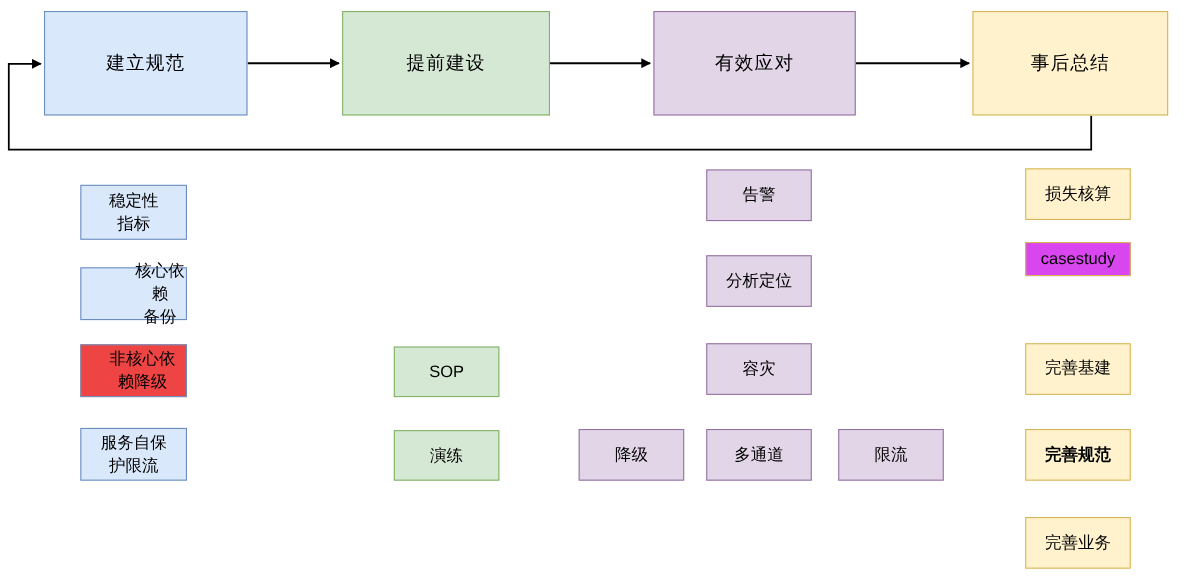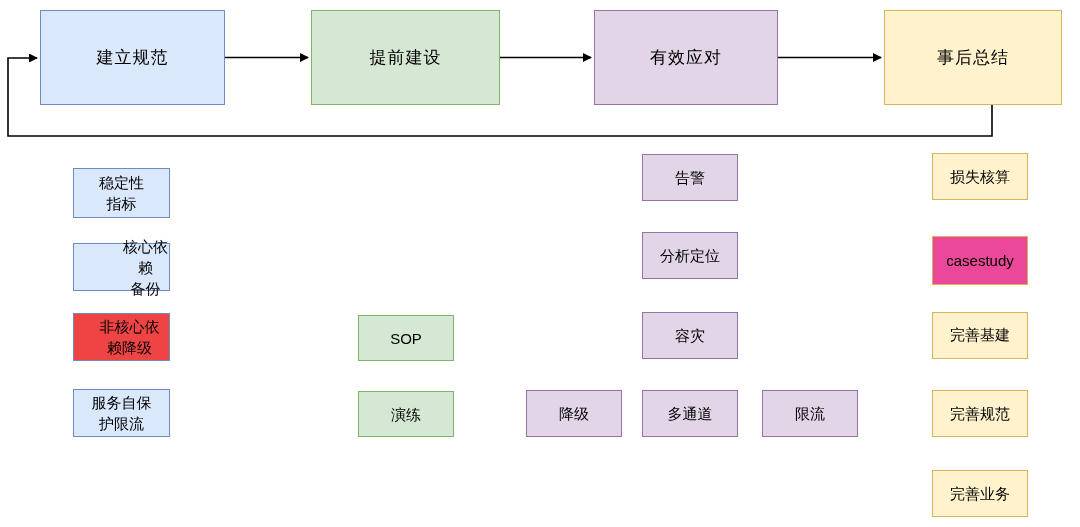--- a/index.html
+++ b/index.html
@@ -83,18 +83,18 @@
   <div class="box item" style="left: 358px; top: 391px; width: 96px; height: 46px; background: rgb(213, 232, 212); border-color: rgb(130, 179, 102);">演练</div>
 
   <div class="box item" style="left: 642px; top: 154px; width: 96px; height: 47px; background: rgb(225, 213, 231); border-color: rgb(150, 115, 166);">告警</div>
   <div class="box item" style="left: 642px; top: 232px; width: 96px; height: 47px; background: rgb(225, 213, 231); border-color: rgb(150, 115, 166);">分析定位</div>
   <div class="box item" style="left: 642px; top: 312px; width: 96px; height: 47px; background: rgb(225, 213, 231); border-color: rgb(150, 115, 166);">容灾</div>
   <div class="box item" style="left: 526px; top: 390px; width: 96px; height: 47px; background: rgb(225, 213, 231); border-color: rgb(150, 115, 166);">降级</div>
   <div class="box item" style="left: 642px; top: 390px; width: 96px; height: 47px; background: rgb(225, 213, 231); border-color: rgb(150, 115, 166);">多通道</div>
   <div class="box item" style="left: 762px; top: 390px; width: 96px; height: 47px; background: rgb(225, 213, 231); border-color: rgb(150, 115, 166);">限流</div>
 
   <div class="box item" style="left: 932px; top: 153px; width: 96px; height: 47px; background: rgb(255, 242, 204); border-color: rgb(214, 182, 86);">损失核算</div>
-  <div class="box item" style="left: 932px; top: 236px; width: 96px; height: 49px; background: #ec4899; border-color: rgb(214, 182, 86);">casestudy</div>
+  <div class="box item" style="left: 932px; top: 220px; width: 96px; height: 31px; background: #d946ef; border-color: rgb(214, 182, 86);">casestudy</div>
   <div class="box item" style="left: 932px; top: 312px; width: 96px; height: 47px; background: rgb(255, 242, 204); border-color: rgb(214, 182, 86); font-family: Liberation Serif, serif;">完善基建</div>
-  <div class="box item" style="left: 932px; top: 390px; width: 96px; height: 47px; background: rgb(255, 242, 204); border-color: rgb(214, 182, 86);">完善规范</div>
+  <div class="box item" style="left: 932px; top: 390px; width: 96px; height: 47px; background: rgb(255, 242, 204); border-color: rgb(214, 182, 86); font-weight: bold;">完善规范</div>
   <div class="box item" style="left: 932px; top: 470px; width: 96px; height: 47px; background: rgb(255, 242, 204); border-color: rgb(214, 182, 86);">完善业务</div>
 
 </div>
 
 </body></html>

